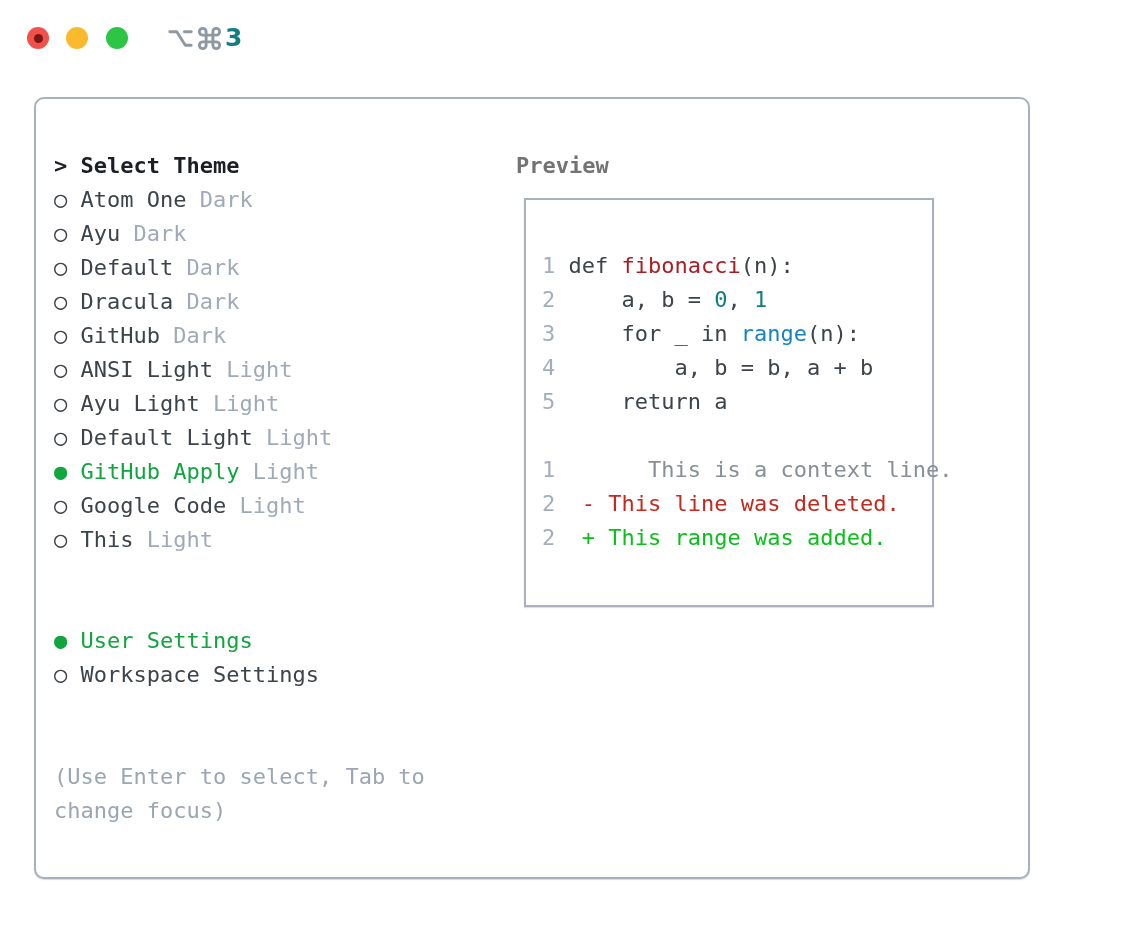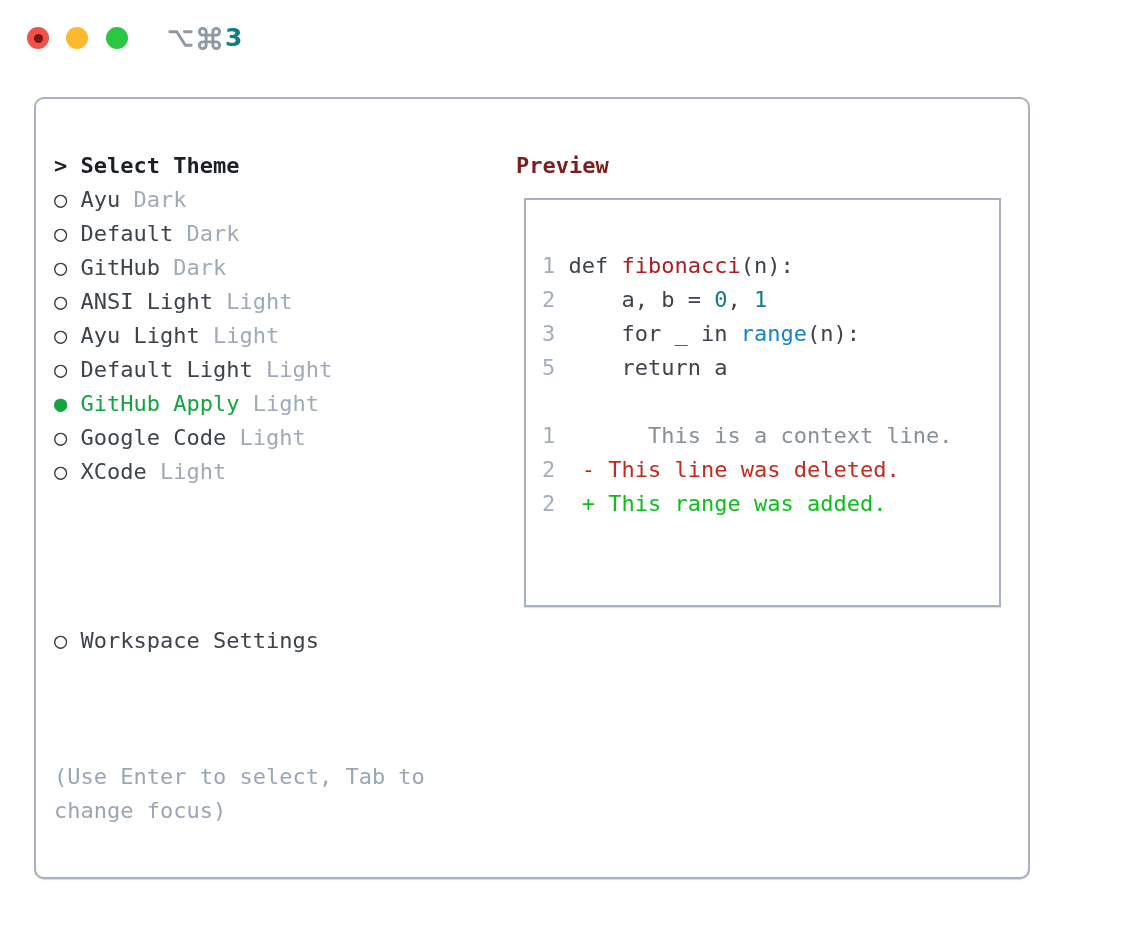--- a/index.html
+++ b/index.html
@@ -35,22 +35,22 @@
   .row.item .tag { color:#9fa9b8; }
   .row.item.selected .marker, .row.item.selected .label { color:#10a53e; }
 
   
   .apply { position:absolute; left:18px; top:525px; }
 
   
   .hint { position:absolute; left:18px; top:661px; width:400px; color:#9ba5b4; white-space:normal; }
 
   
-  .preview-title { position:absolute; left:480px; top:50px; color:#7f1d1d; font-weight:bold; height:34px; }
-  .preview-box { position:absolute; left:488px; top:99px; width:477px; height:409px;
+  .preview-title { position:absolute; left:480px; top:50px; color:#737373; font-weight:bold; height:34px; }
+  .preview-box { position:absolute; left:488px; top:99px; width:410px; height:409px;
                  border:2px solid #a9b1be; background:#fff; padding:49px 6px 4px 16px;
                  box-shadow:0 1px 1px rgba(90,100,115,.2); }
   .ln   { color:#a3adbb; }
   .code { color:#3c434a; }
   .fn   { color:#ab1d22; }
   .num  { color:#0f7d82; }
   .call { color:#1583c4; }
   .ctx  { color:#878f98; }
   .del  { color:#c5281c; }
   .add  { color:#0abf1a; }
@@ -74,44 +74,48 @@
       <svg width="27" height="27" viewBox="0 0 24 24" fill="none" stroke="#8f99a3" stroke-width="2.6" stroke-linecap="round" stroke-linejoin="round">
           <path d="M15 6v12a3 3 0 1 0 3-3H6a3 3 0 1 0 3 3V6a3 3 0 1 0-3 3h12a3 3 0 1 0-3-3"></path>
         </svg>
       <span class="num">3</span>
     </span>
   </div>
 
   <div class="panel">
     <div class="menu" id="theme-menu">
         <div class="row header">&gt; Select Theme</div>
+        <div class="row item"><span class="marker">○</span><span class="label"> Atom One</span><span class="tag"> Dark</span></div>
         <div class="row item"><span class="marker">○</span><span class="label"> Ayu</span><span class="tag"> Dark</span></div>
         <div class="row item"><span class="marker">○</span><span class="label"> Default</span><span class="tag"> Dark</span></div>
+        <div class="row item"><span class="marker">○</span><span class="label"> Dracula</span><span class="tag"> Dark</span></div>
         <div class="row item"><span class="marker">○</span><span class="label"> GitHub</span><span class="tag"> Dark</span></div>
         <div class="row item"><span class="marker">○</span><span class="label"> ANSI Light</span><span class="tag"> Light</span></div>
         <div class="row item"><span class="marker">○</span><span class="label"> Ayu Light</span><span class="tag"> Light</span></div>
         <div class="row item"><span class="marker">○</span><span class="label"> Default Light</span><span class="tag"> Light</span></div>
         <div class="row item selected"><span class="marker">●</span><span class="label"> GitHub Apply</span><span class="tag"> Light</span></div>
         <div class="row item"><span class="marker">○</span><span class="label"> Google Code</span><span class="tag"> Light</span></div>
-        <div class="row item"><span class="marker">○</span><span class="label"> XCode</span><span class="tag"> Light</span></div>
+        <div class="row item"><span class="marker">○</span><span class="label"> This</span><span class="tag"> Light</span></div>
       </div>
 
     <div class="preview-title">Preview</div>
     <div class="preview-box">
       <div id="code-lines">
           <div class="row"><span class="ln">1</span><span class="code"> def </span><span class="fn">fibonacci</span><span class="code">(n):</span></div>
           <div class="row"><span class="ln">2</span><span class="code">     a, b = </span><span class="num">0</span><span class="code">, </span><span class="num">1</span></div>
           <div class="row"><span class="ln">3</span><span class="code">     for _ in </span><span class="call">range</span><span class="code">(n):</span></div>
+          <div class="row"><span class="ln">4</span><span class="code">         a, b = b, a + b</span></div>
           <div class="row"><span class="ln">5</span><span class="code">     return a</span></div>
           <div class="row">&nbsp;</div>
           <div class="row"><span class="ln">1</span><span class="ctx">       This is a context line.</span></div>
           <div class="row"><span class="ln">2</span><span class="del">  - This line was deleted.</span></div>
           <div class="row"><span class="ln">2</span><span class="add">  + This range was added.</span></div>
         </div>
     </div>
 
     <div class="apply" id="apply-section">
+        <div class="row item selected"><span class="marker">●</span><span class="label"> User Settings</span></div>
         <div class="row item"><span class="marker">○</span><span class="label"> Workspace Settings</span></div>
       </div>
 
     <div class="hint">(Use Enter to select, Tab to change focus)</div>
   </div>
 </div>
 
 </body></html>

